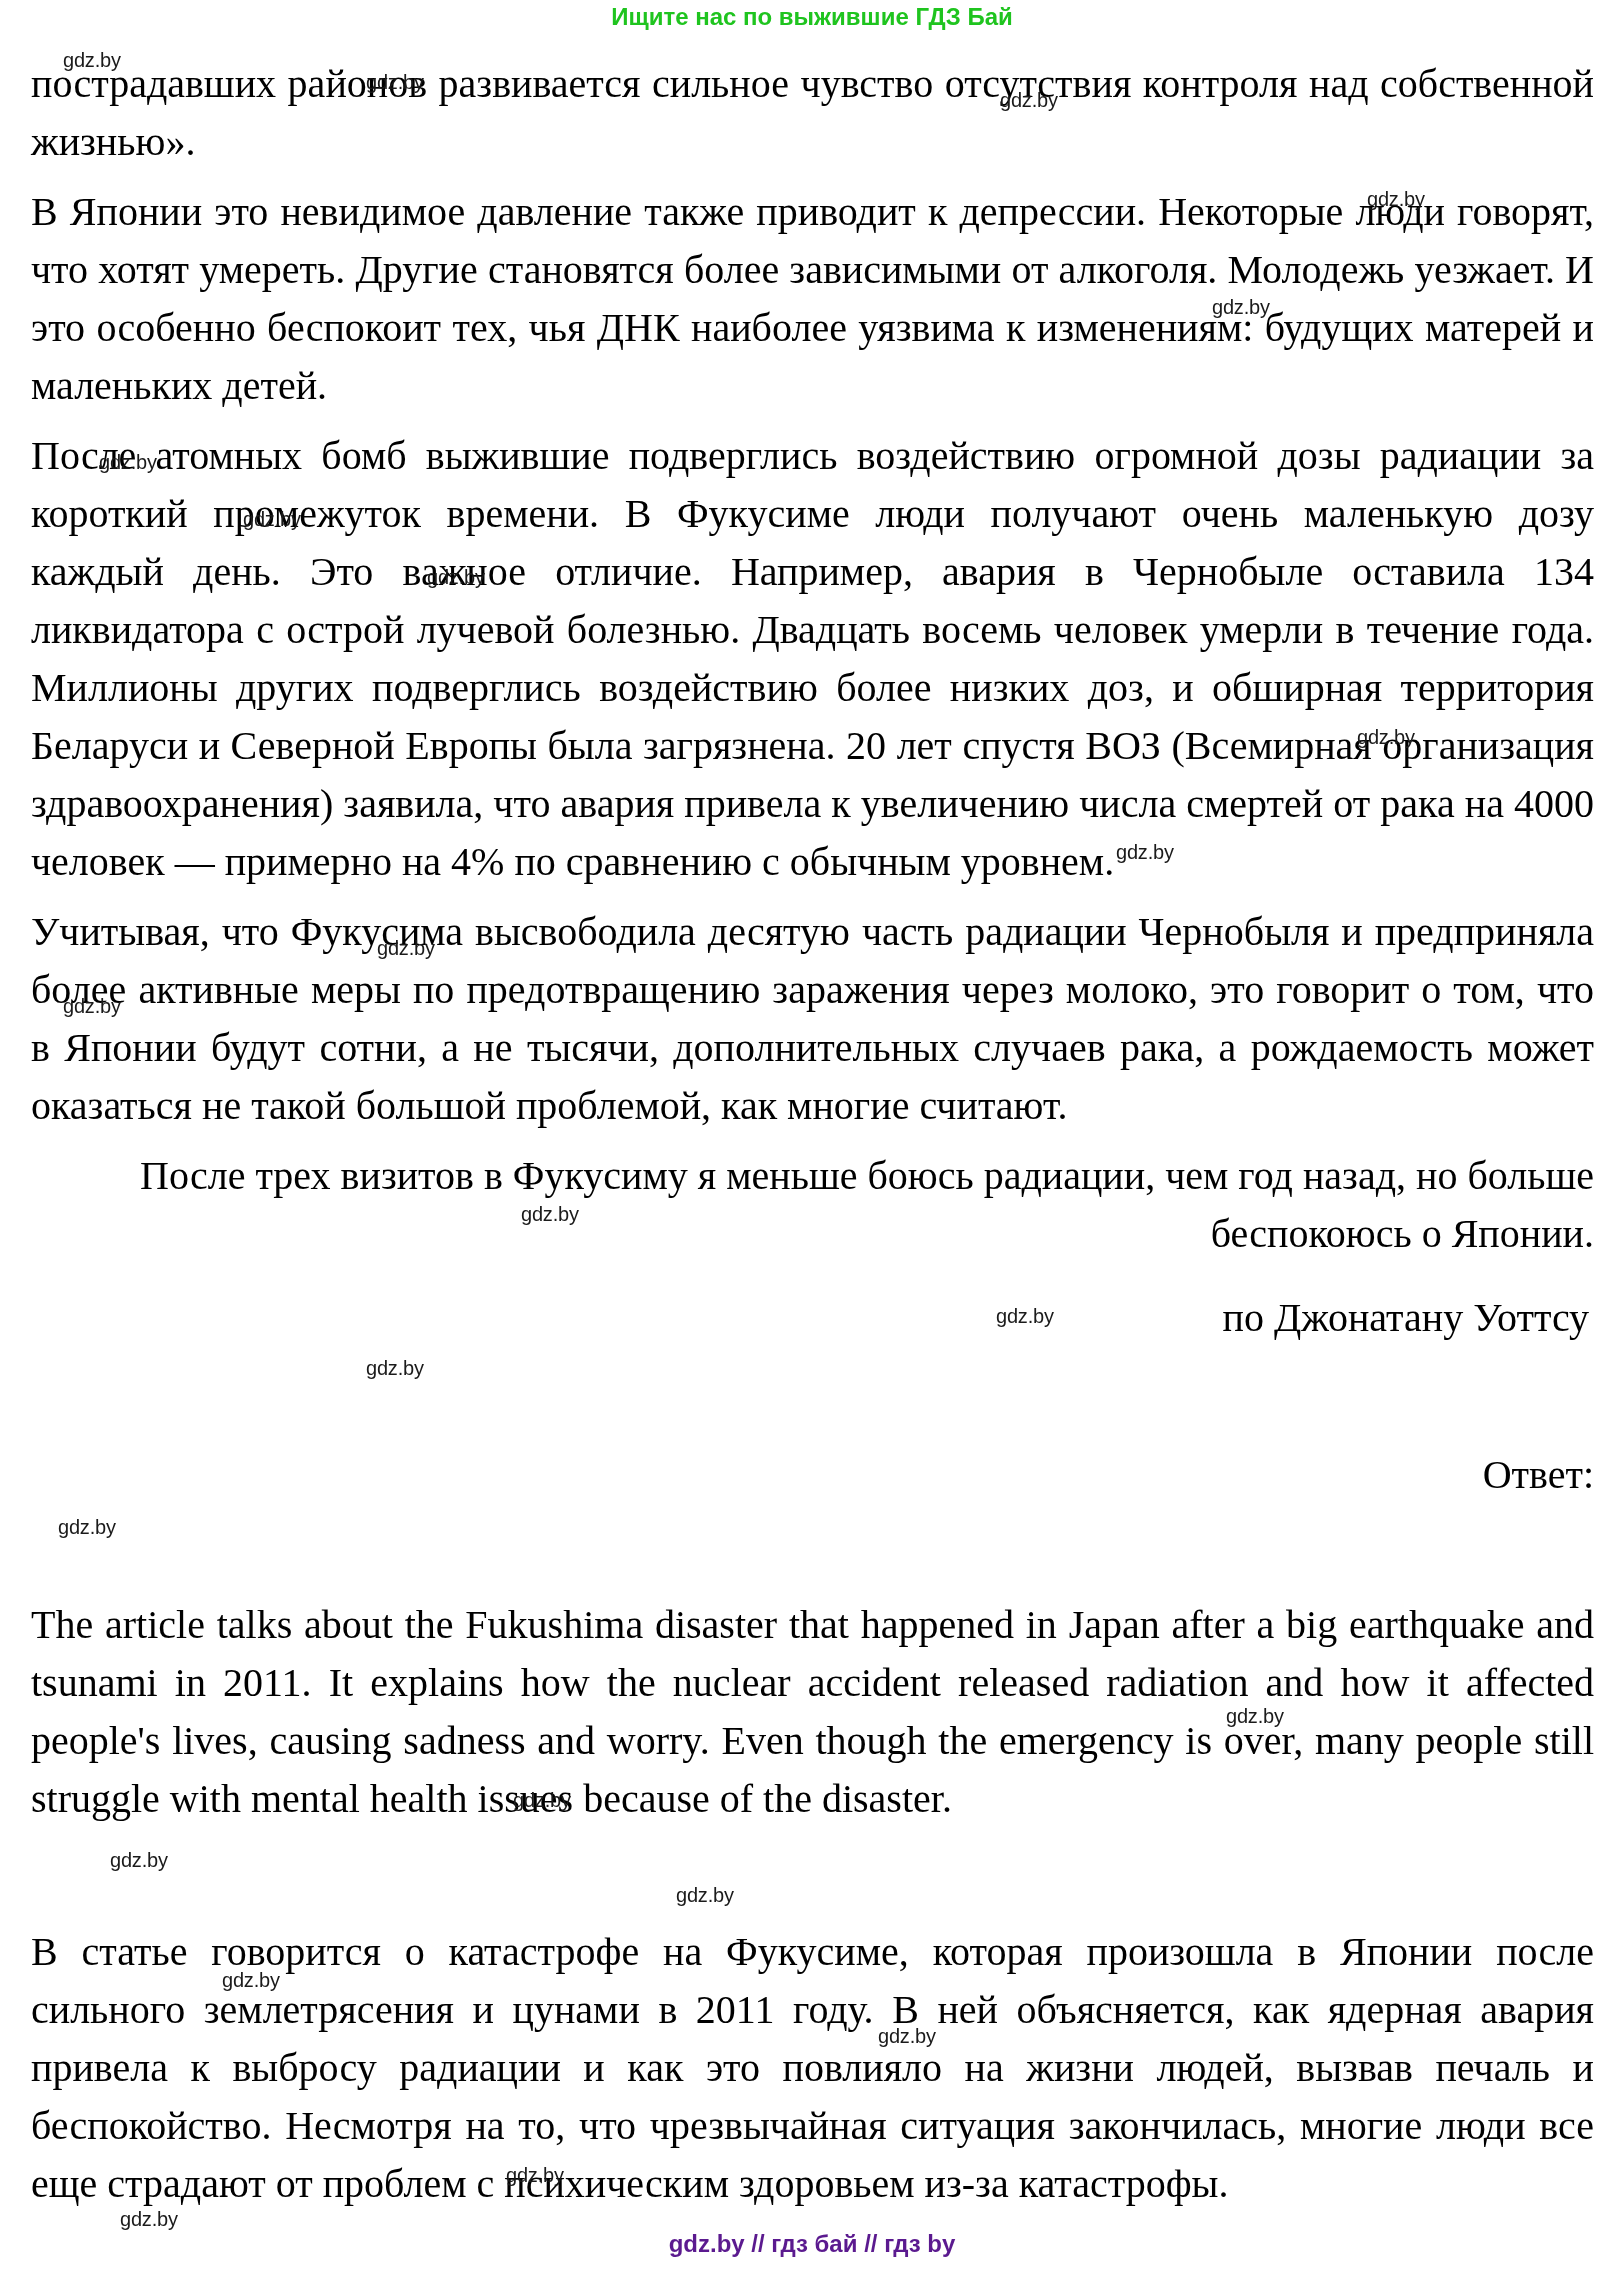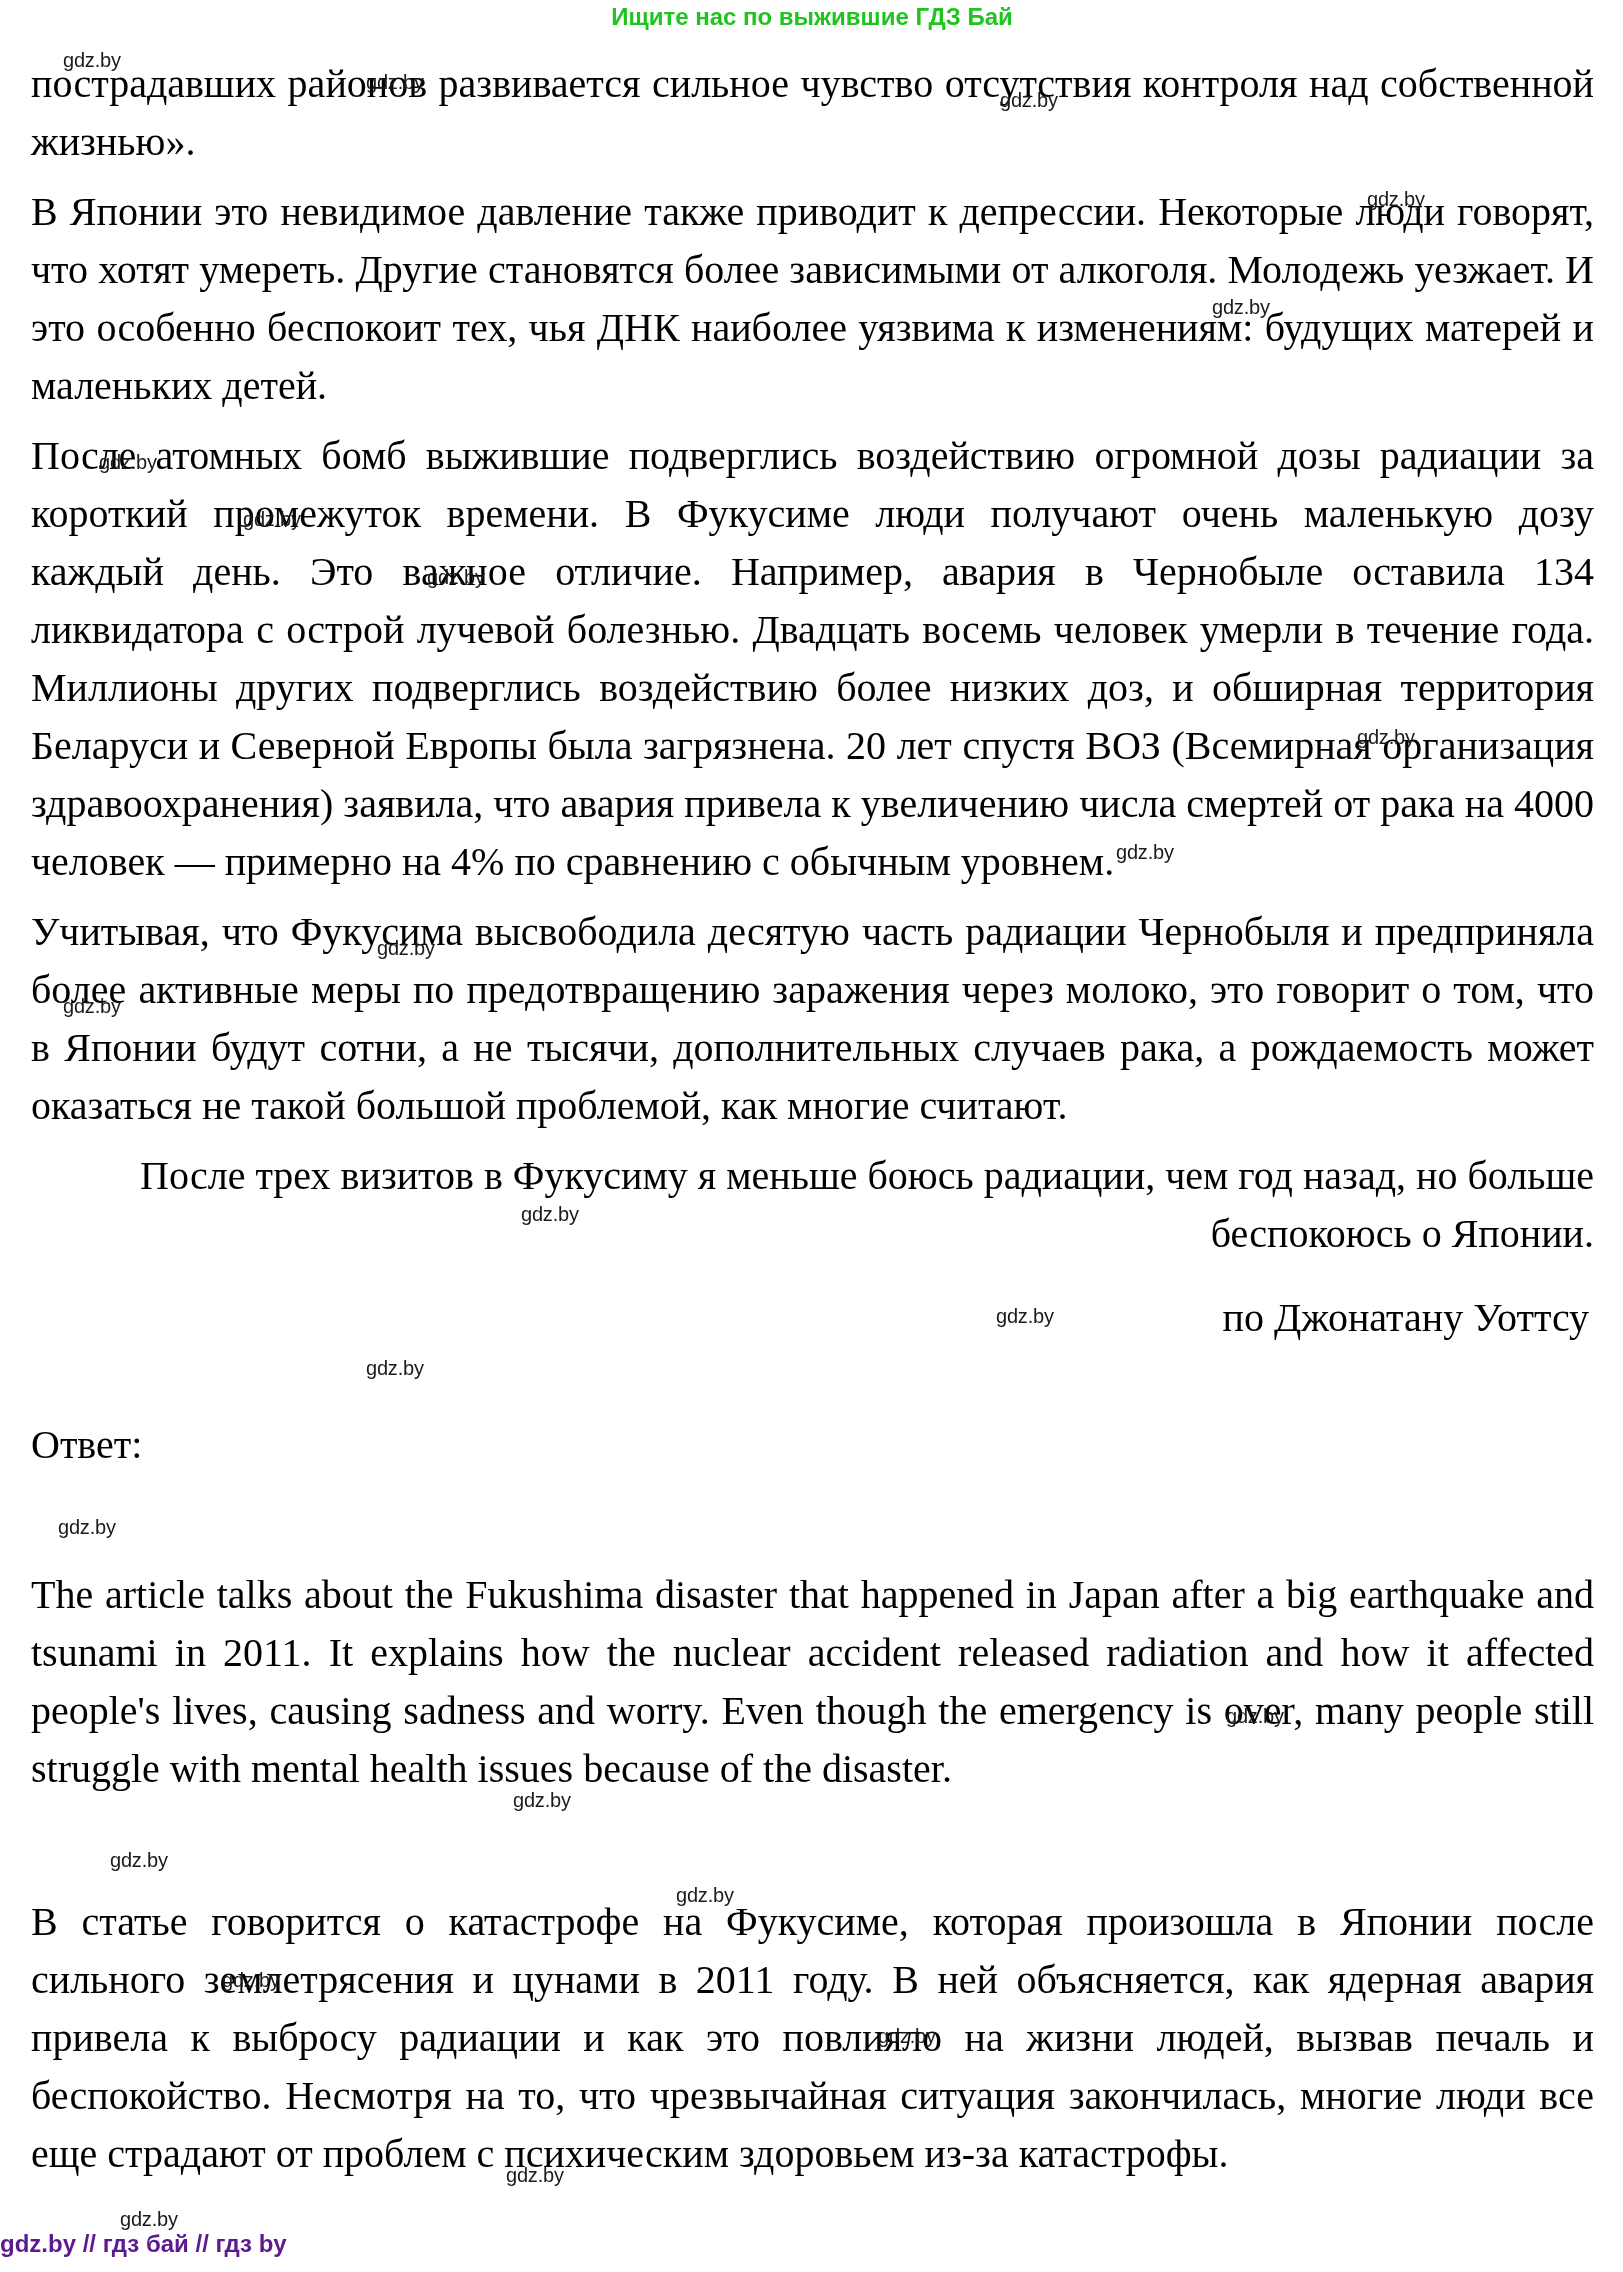--- a/index.html
+++ b/index.html
@@ -61,24 +61,24 @@
 
   .attribution {
     margin-top: 27.5px;
     font-size: 40px;
     line-height: 53px;
     text-align: right;
     padding-right: 4.9px;
   }
 
   .answer-label {
-    margin-top: 74px;
+    margin-top: 104px;
     font-size: 40px;
     line-height: 53px;
-    text-align: left;
+    text-align: right;
   }
   .gap-lg { height: 95px; }
 
   
   .wm {
     position: absolute;
     font-family: "Liberation Sans", "DejaVu Sans", sans-serif;
     font-size: 20px;
     font-weight: 400;
     color: #1b1b1b;
@@ -86,21 +86,21 @@
     pointer-events: none;
     letter-spacing: -0.2px;
   }
 
   
   .site-footer {
     position: absolute;
     bottom: 14.6px;
     left: 0;
     width: 100%;
-    text-align: left;
+    text-align: center;
     font-family: "Liberation Sans", "DejaVu Sans", sans-serif;
     font-size: 24px;
     font-weight: 700;
     color: #5b1a8f;
     white-space: nowrap;
   }
 </style>
 </head>
 <body>
 

